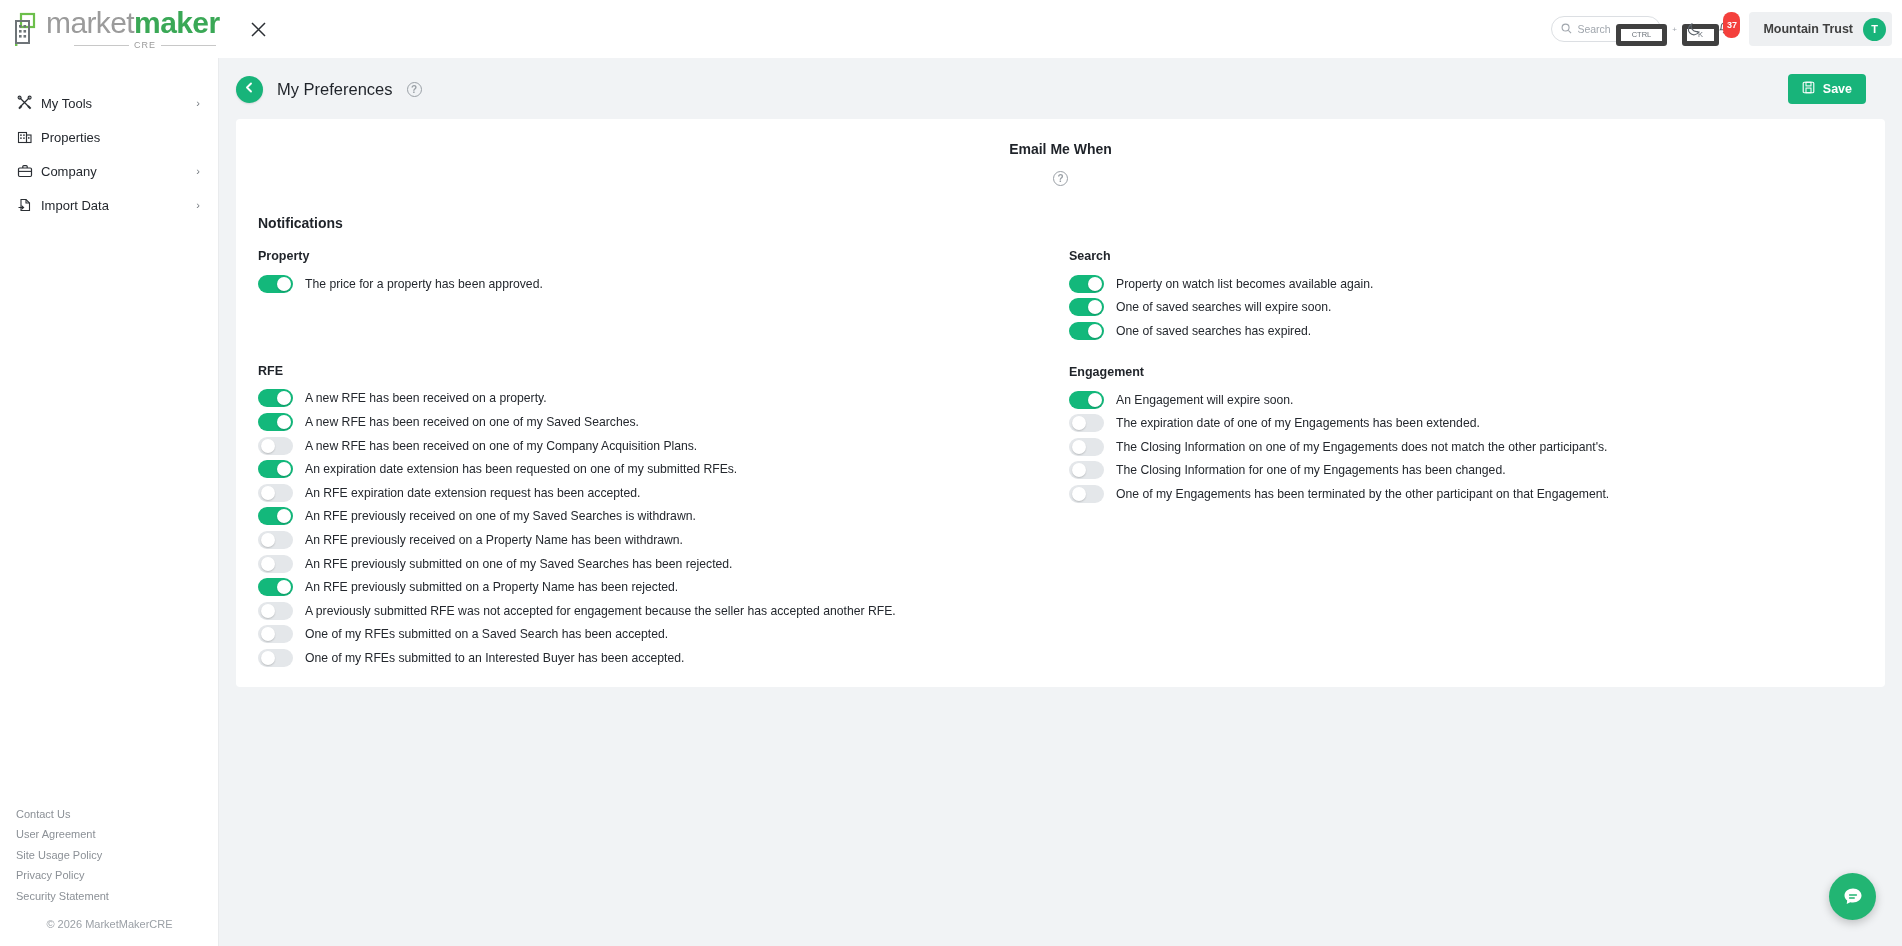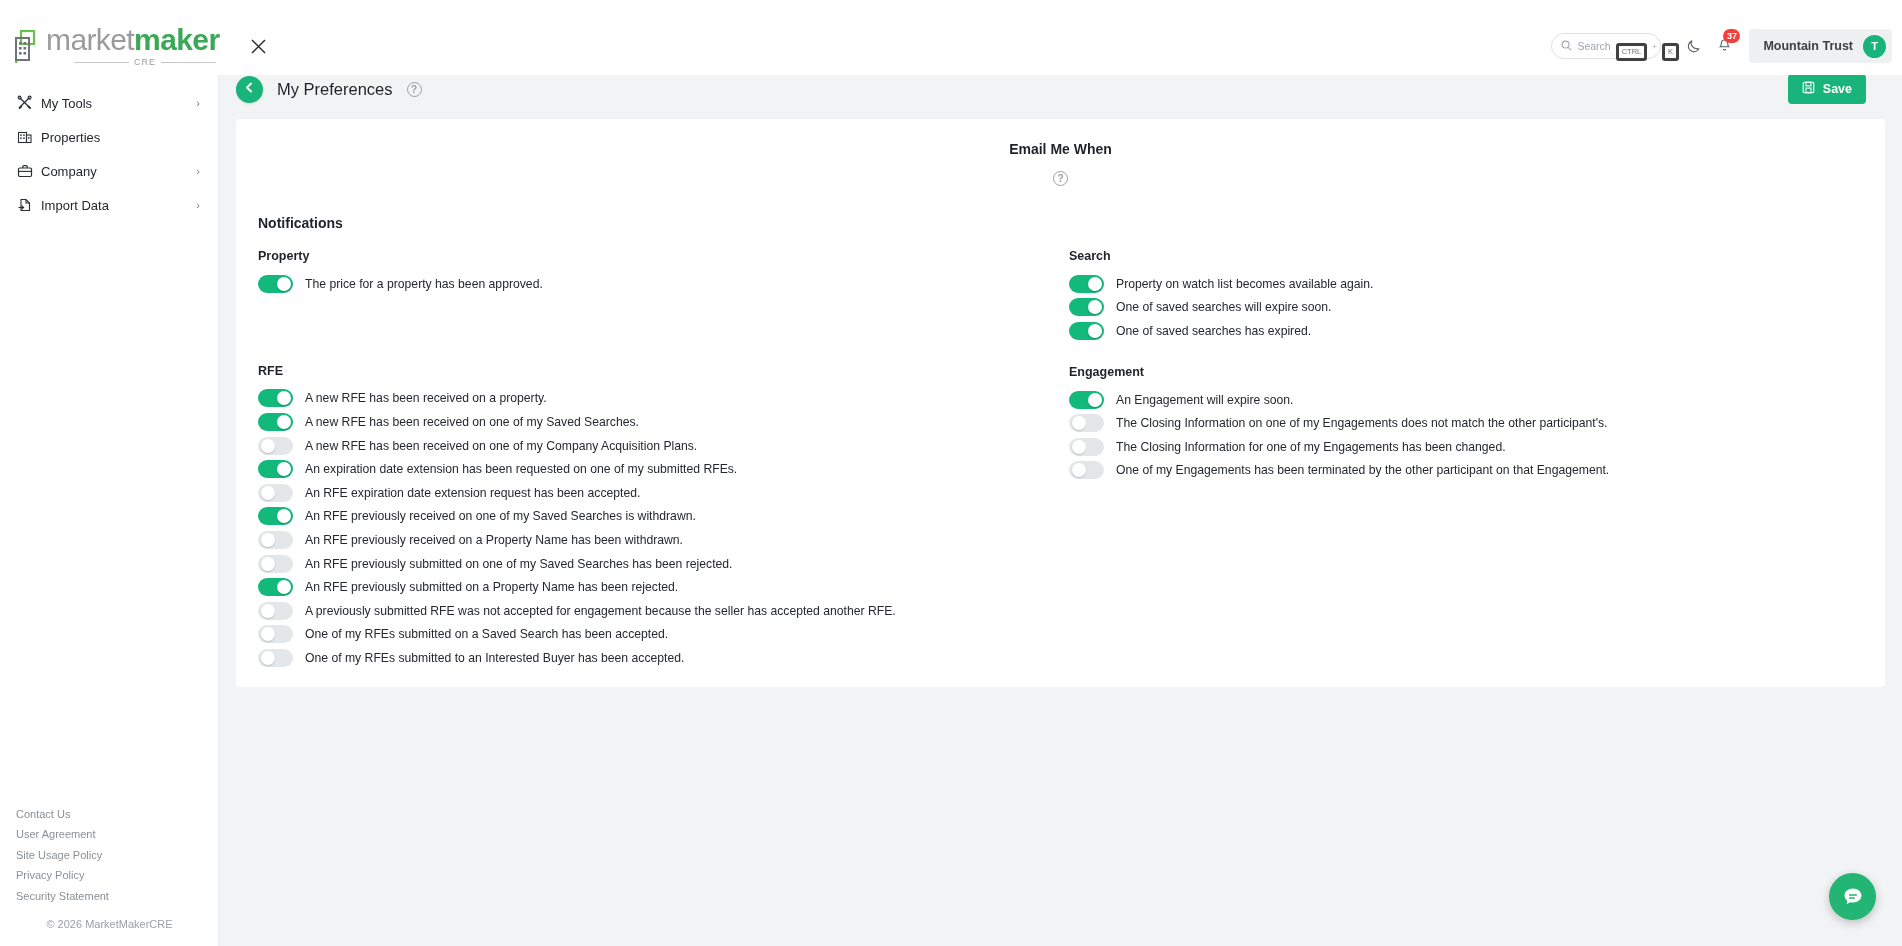--- a/index.html
+++ b/index.html
@@ -6,21 +6,21 @@
   html, body {
     width: 1902px; height: 946px;
     font-family: "Liberation Sans", sans-serif;
     background: #ffffff;
     overflow: hidden;
   }
   body { position: relative; }
 
   
   .topbar {
-    position: absolute; top: 17px; left: 0; width: 1902px; height: 58px;
+    position: absolute; top: 0; left: 0; width: 1902px; height: 58px;
     background: #ffffff; display: flex; align-items: center;
     z-index: 20;
   }
   .logo-wrap { display: flex; align-items: center; padding-left: 14px; }
   .logo-mark { width: 30px; height: 34px; position: relative; }
   .logo-text { margin-left: 2px; display: flex; flex-direction: column; }
   .logo-row { display: flex; align-items: baseline; line-height: 1; }
   .logo-market { font-size: 30px; color: #9b9b9b; letter-spacing: -0.6px; }
   .logo-maker { font-size: 30px; color: #3aa856; font-weight: bold; letter-spacing: -0.6px; }
   .logo-cre { display: flex; align-items: center; gap: 5px; margin-top: 2px; margin-left: 28px; }
@@ -33,31 +33,31 @@
   .topbar-right {
     margin-left: auto; display: flex; align-items: center; gap: 0; padding-right: 10px;
   }
   .searchbox {
     width: 110px; height: 26px; border: 1px solid #dcdfe3; border-radius: 14px;
     display: flex; align-items: center; padding: 0 6px 0 9px; gap: 5px;
     margin-right: 18px; cursor: text;
   }
   .searchbox .sp { font-size: 10.5px; color: #a0a6ad; flex: 1; }
   .kbd {
-    border: 3px solid #404040; border-radius: 3px; background: #fff;
-    font-size: 7.5px; color: #6a7178; padding: 2px 3px; line-height: 1;
+    border: 5px solid #404040; border-radius: 3px; background: #fff;
+    font-size: 7.5px; color: #6a7178; padding: 2px 11px; line-height: 1;
     font-family: "Liberation Sans", sans-serif;
     margin-top: 12px;
   }
   .kbd-plus { font-size: 8px; color: #a0a6ad; }
   .icon-btn { width: 30px; height: 30px; display:flex; align-items:center; justify-content:center; cursor:pointer; position: relative; }
   .bell-badge {
     position: absolute; top: -2px; right: -1px; background: #f4403c; color: #fff;
     font-size: 9px; font-weight: bold; border-radius: 8px; min-width: 17px;
-    height: 14px; display: flex; align-items: center; justify-content: center;
+    height: 26px; display: flex; align-items: center; justify-content: center;
     padding: 0 3px; line-height: 1;
   }
   .userchip {
     margin-left: 10px; background: #eef0f2; border-radius: 4px; height: 34px;
     display: flex; align-items: center; gap: 10px; padding: 0 6px 0 14px; cursor: pointer;
   }
   .userchip .nm { font-size: 12.5px; font-weight: bold; color: #404040; }
   .avatar {
     width: 23px; height: 23px; border-radius: 50%; background: #18b47a; color: #fff;
     font-size: 11px; font-weight: bold; display: flex; align-items: center; justify-content: center;
@@ -438,20 +438,26 @@
             <div class="opt-row">
               <div class="toggle on" role="switch" aria-checked="true">
                 <div class="knob"></div>
               </div>
               <span class="opt-label">An Engagement will expire soon.</span>
             </div>
             <div class="opt-row">
               <div class="toggle" role="switch" aria-checked="false">
                 <div class="knob"></div>
               </div>
+              <span class="opt-label">The expiration date of one of my Engagements has been extended.</span>
+            </div>
+            <div class="opt-row">
+              <div class="toggle" role="switch" aria-checked="false">
+                <div class="knob"></div>
+              </div>
               <span class="opt-label">The Closing Information on one of my Engagements does not match the other participant's.</span>
             </div>
             <div class="opt-row">
               <div class="toggle" role="switch" aria-checked="false">
                 <div class="knob"></div>
               </div>
               <span class="opt-label">The Closing Information for one of my Engagements has been changed.</span>
             </div>
             <div class="opt-row">
               <div class="toggle" role="switch" aria-checked="false">

